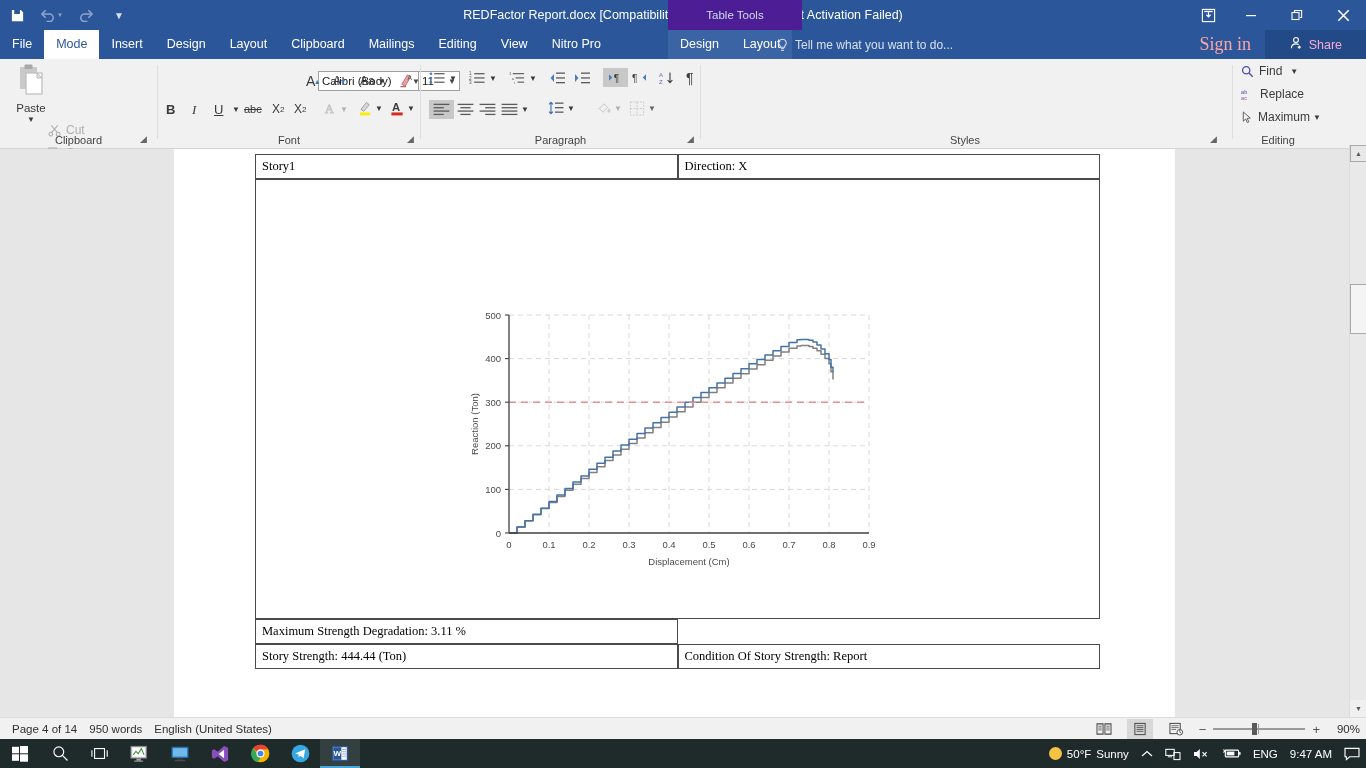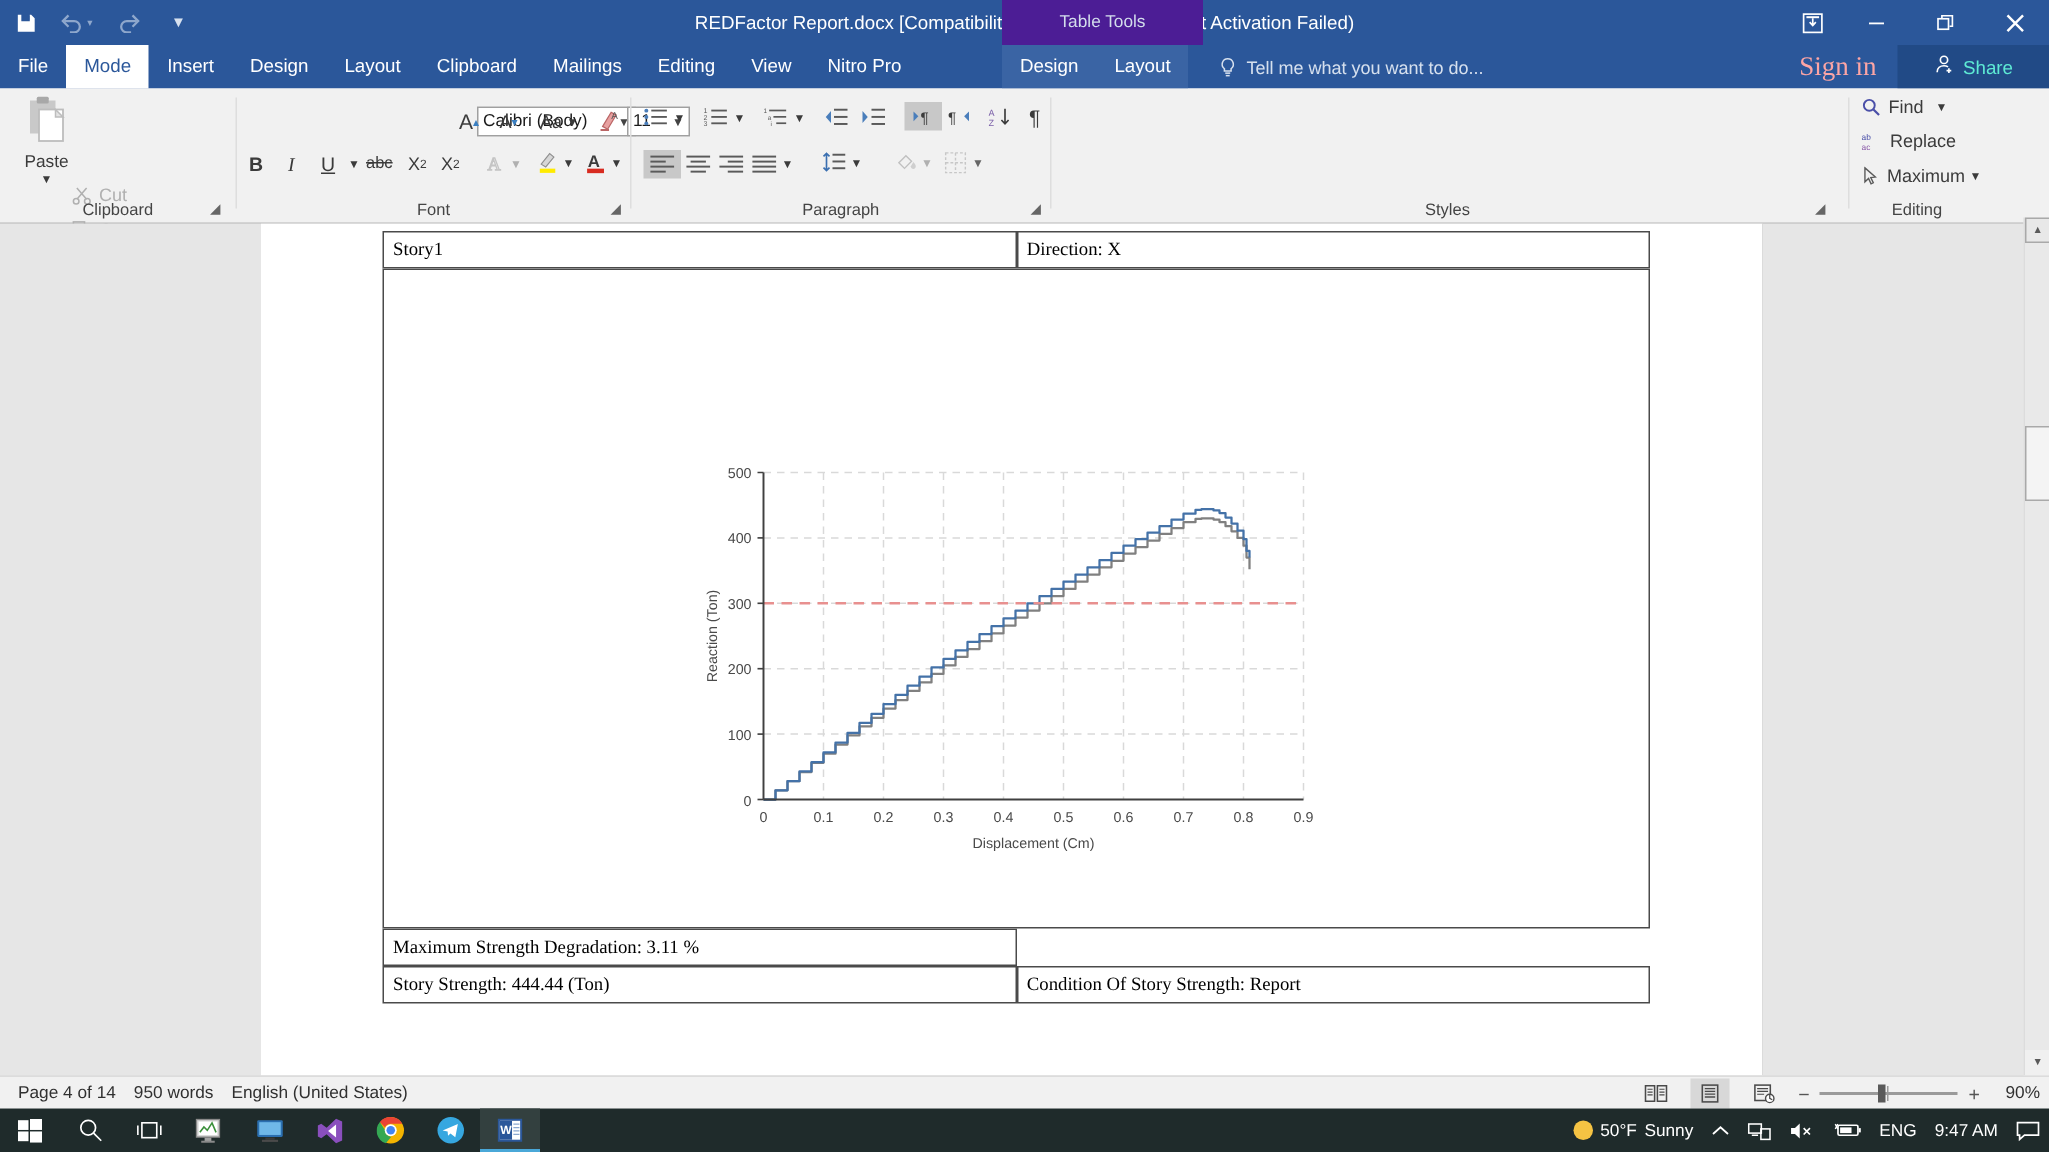--- a/index.html
+++ b/index.html
@@ -52,32 +52,32 @@
     padding:0 12px; height:29px; line-height:29px; color:#ffffff; font-size:12.5px;
     white-space:nowrap;
   }
   .tab.active{ background:#ffffff; color:#2b579a; }
   .tt-tabs{
     position:absolute; left:668px; top:0; height:29px; display:flex;
     background:#3a64a4;
   }
   .tt-tabs .tab{ background:transparent; }
   .tellme{
-    position:absolute; left:812px; top:0; height:29px; display:flex; align-items:center;
+    position:absolute; left:776px; top:0; height:29px; display:flex; align-items:center;
     color:#d6e0ee; font-size:12px;
   }
   .tellme .bulb{ margin-right:6px; display:flex; }
   .signin{
     position:absolute; right:115px; top:0; height:29px; line-height:29px;
     color:#fca5a5; font-size:18px;font-family:Liberation Serif, serif;
   }
   .share{
     position:absolute; right:0; top:0; height:29px; padding:0 24px;
     display:flex; align-items:center; gap:6px;
-    background:#214a86; color:#5eead4; font-size:12.5px;
+    background:#214a86; color:#f9a8d4; font-size:12.5px;
   }
 
   
   .ribbon{
     position:absolute; left:0; top:59px; width:1366px; height:90px;
     background:#f1f1f1; border-bottom:1px solid #d4d4d4;
   }
   .group{ position:absolute; top:0; height:90px; }
   .group-label{
     position:absolute; bottom:3px; left:0; width:100%; text-align:center;

